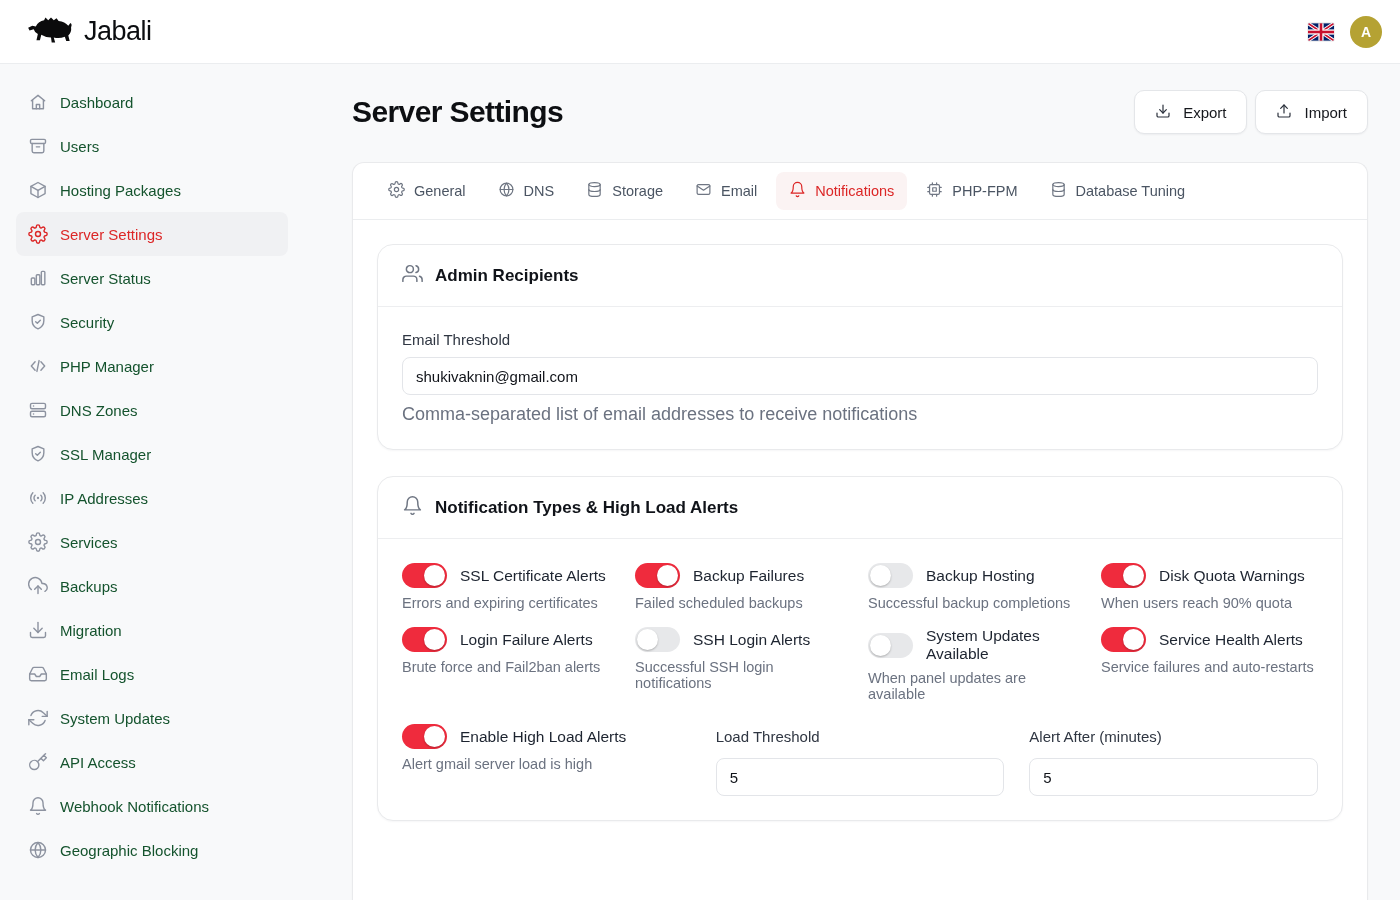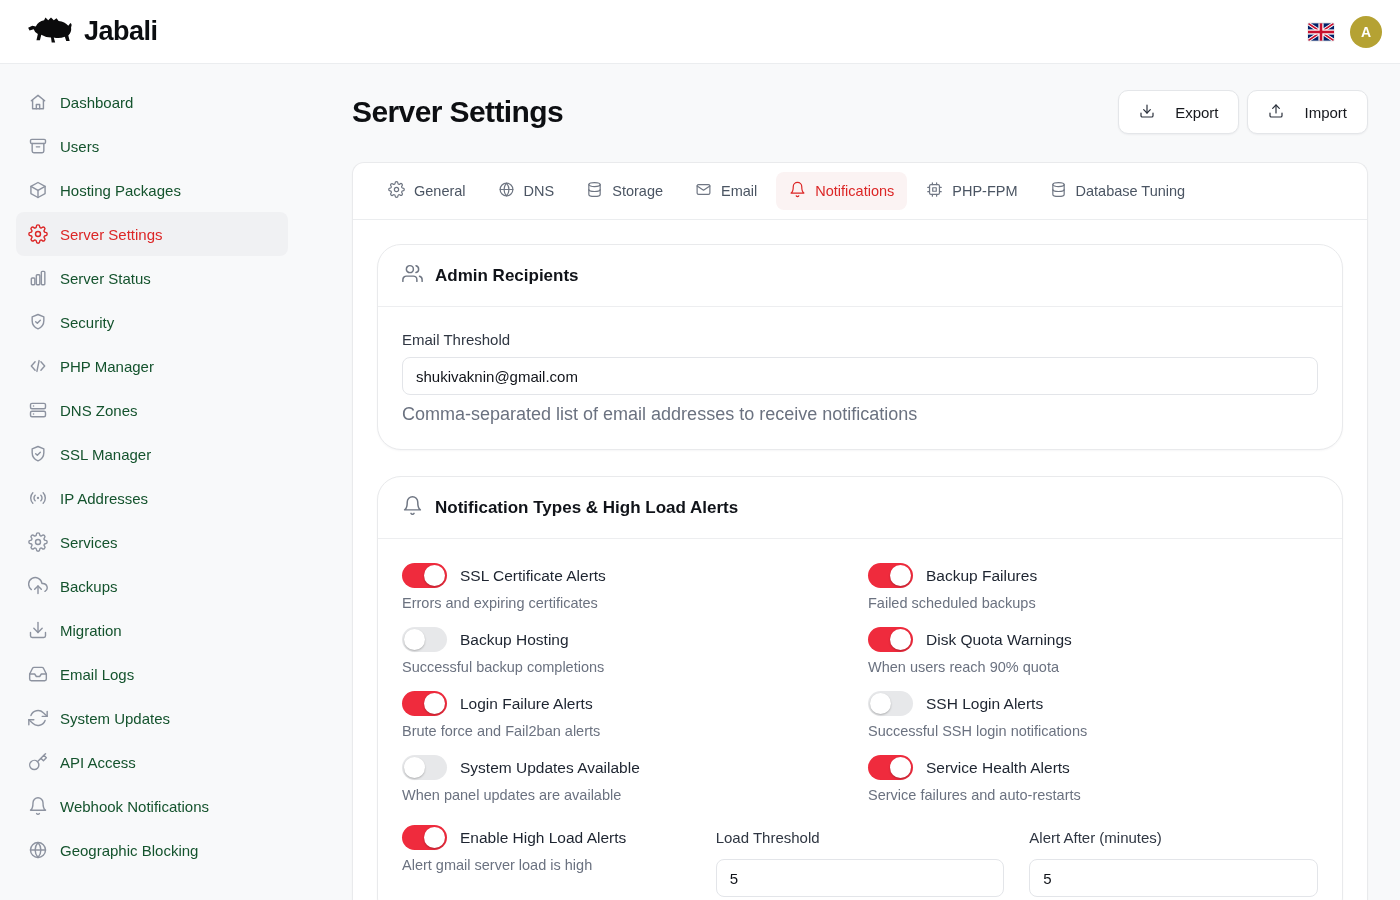--- a/index.html
+++ b/index.html
@@ -4,72 +4,72 @@
 <style>
   * { margin:0; padding:0; box-sizing:border-box; }
   html,body { width:1400px; height:900px; overflow:hidden; }
   body { font-family:"Liberation Sans","DejaVu Sans",sans-serif; background:#f8f9fa; color:#1d2430; }
 
   
   .topbar { height:64px; background:#fff; border-bottom:1px solid #ebedef;
             display:flex; align-items:center; justify-content:space-between; padding:0 16px; }
   .brand { display:flex; align-items:center; gap:8px; margin-left:10px; }
   .brand svg { width:50px; height:36px; display:block; }
-  .brand-name { font-size:27px; font-weight:700; color:#0b0d10; letter-spacing:-0.5px; }
+  .brand-name { font-size:27px; font-weight:400; color:#0b0d10; letter-spacing:-0.5px; }
   .header-right { display:flex; align-items:center; gap:16px; margin-right:2px; }
   .flag { width:26px; height:18px; border-radius:2px; overflow:hidden; display:block; cursor:pointer; box-shadow:0 0 0 1px rgba(0,0,0,.06); }
   .flag svg { width:100%; height:100%; display:block; }
   .avatar { width:32px; height:32px; border-radius:50%; background:#b5a233; color:#fff;
             font-size:14px; font-weight:700; display:flex; align-items:center; justify-content:center; cursor:pointer; }
 
   
   .layout { display:flex; height:836px; }
   .sidebar { width:304px; flex:none; padding:16px; overflow:hidden; }
   .side-item { display:flex; align-items:center; gap:12px; height:44px; padding:0 12px;
                border-radius:8px; font-size:15px; color:#14532d; cursor:pointer; white-space:nowrap; }
   .side-item .icn { display:flex; }
   .side-item svg { width:20px; height:20px; color:#8d93a0; }
   .side-item.active { background:#f0f1f3; color:#dc2626; font-weight:500; }
   .side-item.active svg { color:#dc2626; }
 
   main { flex:1; padding:26px 32px 0 48px; min-width:0; }
   .page-head { display:flex; align-items:center; justify-content:space-between; height:44px; }
   h1 { font-size:30px; font-weight:800; color:#0d0f12; letter-spacing:-0.6px; }
   .actions { display:flex; gap:8px; }
-  .btn { display:flex; align-items:center; gap:20px; height:44px; padding:0 20px; background:#fff;
+  .btn { display:flex; align-items:center; gap:12px; height:44px; padding:0 20px; background:#fff;
          border:1px solid #e4e6e9; border-radius:10px; font-size:15px; color:#16181d;
          font-family:inherit; cursor:pointer; box-shadow:0 1px 2px rgba(16,24,40,.05); }
   .btn svg { width:16px; height:16px; color:#2b313c; }
 
   
   .panel { margin-top:28px; background:#fff; border:1px solid #e9eaec; border-bottom:none;
            border-radius:12px 12px 0 0; height:770px; overflow:hidden; box-shadow:0 1px 2px rgba(16,24,40,.03); }
   .tabbar { display:flex; align-items:center; gap:6px; padding:9px 22px; border-bottom:1px solid #ebedef; }
   .tab { display:flex; align-items:center; gap:9px; padding:9px 13px; border-radius:8px;
          font-size:14.5px; color:#4b5563; cursor:pointer; white-space:nowrap; }
   .tab svg { width:17px; height:17px; color:#6f7683; }
   .tab.active { color:#dc2626; background:#fbf3f3; font-weight:500; }
   .tab.active svg { color:#dc2626; }
   .panel-body { padding:24px; }
 
   
-  .card { background:#fff; border:1px solid #e9eaec; border-radius:24px; margin-bottom:26px;
+  .card { background:#fff; border:1px solid #e9eaec; border-radius:16px; margin-bottom:26px;
           box-shadow:0 1px 2px rgba(16,24,40,.04); }
   .card-head { display:flex; align-items:center; gap:12px; padding:18px 24px; border-bottom:1px solid #edeef0; }
   .card-head svg { width:21px; height:21px; color:#6f7683; }
   .card-title { font-size:17px; font-weight:700; color:#101319; }
   .card-body { padding:24px; }
 
   .field-label { display:block; font-size:15px; color:#2f3642; margin-bottom:9px; }
   input.text { width:100%; height:38px; border:1px solid #e3e5e9; border-radius:8px; padding:0 13px;
                font-size:15px; color:#101319; background:#fff; font-family:inherit; outline:none; }
   .help { font-size:18px; color:#6b7280; margin-top:9px; }
 
   
-  .toggle-grid { display:grid; grid-template-columns:1fr 1fr; column-gap:44px; row-gap:22px;gap:16px; }
+  .toggle-grid { display:grid; grid-template-columns:1fr 1fr 1fr 1fr; column-gap:44px; row-gap:22px;gap:16px; }
   .trow { display:flex; align-items:center; gap:13px; }
   .switch { width:45px; height:25px; border-radius:13px; background:#e7e8ea; position:relative; flex:none; cursor:pointer; }
   .switch.on { background:#ef2b3d; }
   .knob { position:absolute; top:2px; left:2px; width:21px; height:21px; border-radius:50%;
           background:#fff; box-shadow:0 1px 2px rgba(0,0,0,.25); }
   .switch.on .knob { left:22px; }
   .toggle-label { font-size:15.5px; color:#1d2430; }
   .toggle-desc { font-size:14.5px; color:#6b7280; margin-top:7px; }
 
   .high-load-row { display:grid; grid-template-columns:repeat(3,1fr); column-gap:25px; margin-top:22px; }

